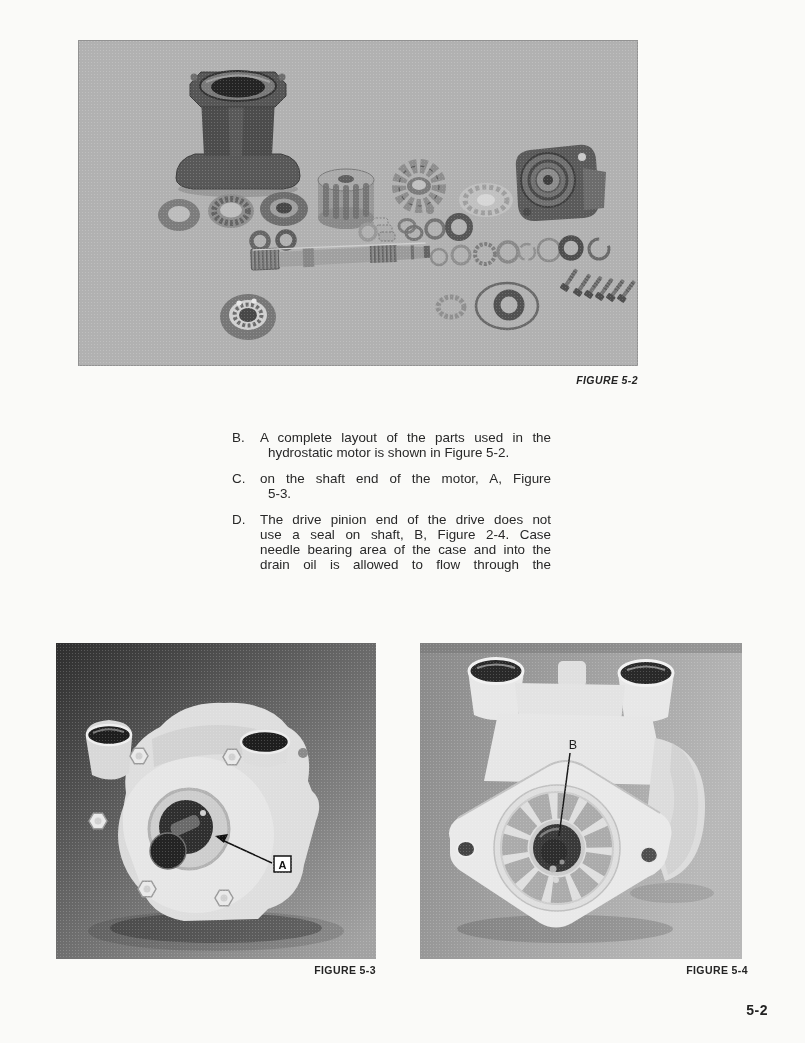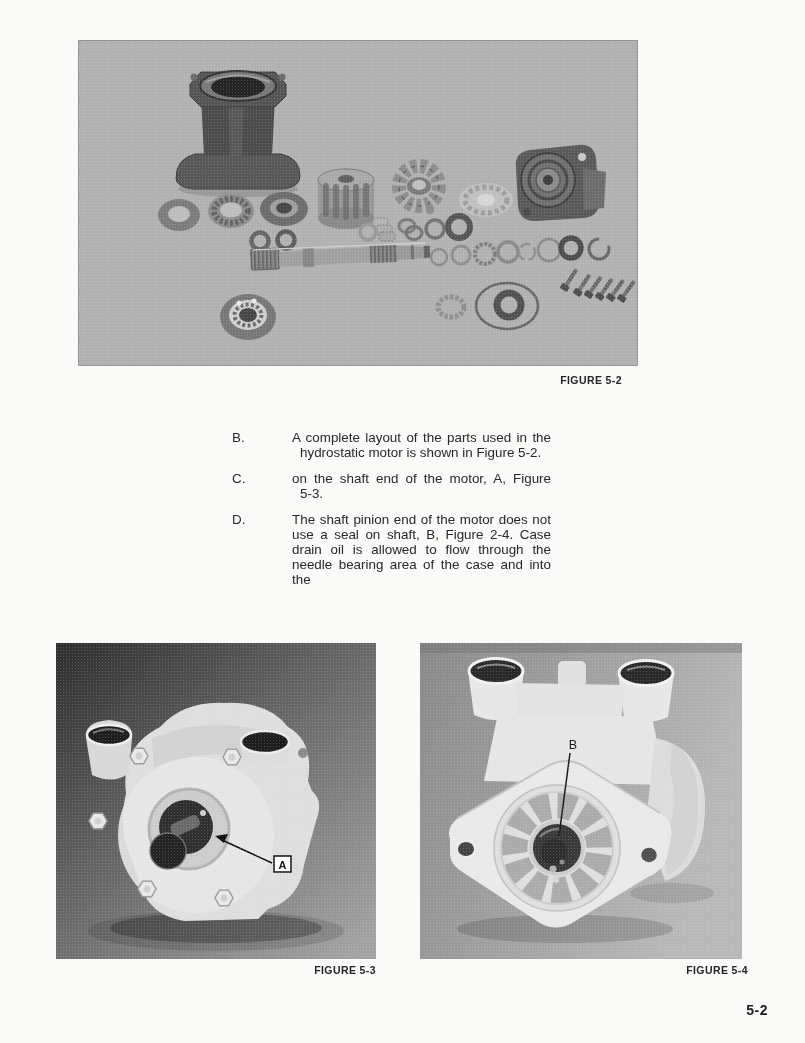--- a/index.html
+++ b/index.html
@@ -22,29 +22,29 @@
     box-shadow:inset 0 0 0 1px rgba(90,90,90,.35);}
   .photo-53{left:56px;top:643px;width:320px;height:316px;background:#6f6f6f;
     box-shadow:inset 2px 2px 0 rgba(10,10,10,.55);}
   .photo-54{left:420px;top:643px;width:322px;height:316px;background:#a5a5a5;
     box-shadow:inset 0 2px 0 rgba(30,30,30,.35);}
 
   .caption{
     position:absolute;font-size:10.5px;font-weight:bold;letter-spacing:.4px;
     color:#242424;text-align:right;white-space:nowrap;
   }
-  .cap-52{left:62px;top:374px;width:560px;}
+  .cap-52{left:78px;top:374px;width:560px;font-style:italic;}
   .cap-53{left:56px;top:964px;width:320px;}
   .cap-54{left:420px;top:964px;width:328px;}
 
   .text-block{position:absolute;left:232px;top:430px;width:319px;}
   .item{position:relative;padding-left:28px;margin-bottom:11px;}
   .letter{position:absolute;left:0;top:0;font-size:13.4px;line-height:15px;color:#282828;}
   .line{font-size:13.4px;line-height:15px;color:#282828;
-        text-align:justify;text-align-last:justify;margin-left:32px;}
+        text-align:justify;text-align-last:justify;}
   .line.last{text-align-last:left;padding-left:8px;}
 
   .page-num{
     position:absolute;left:0;top:1002px;width:768px;text-align:right;
     font-size:14px;font-weight:bold;color:#222;letter-spacing:.5px;
   }
 </style>
 </head>
 <body>
 
@@ -200,24 +200,24 @@
       <div class="line">A complete layout of the parts used in the</div>
       <div class="line last">hydrostatic motor is shown in Figure 5-2.</div>
     </div>
     <div class="item">
       <span class="letter">C.</span>
       <div class="line">on the shaft end of the motor, A, Figure</div>
       <div class="line last">5-3.</div>
     </div>
     <div class="item">
       <span class="letter">D.</span>
-      <div class="line">The shaft pinion end of the motor does not</div>
+      <div class="line">The drive pinion end of the drive does not</div>
       <div class="line">use a seal on shaft, B, Figure 2-4. Case</div>
+      <div class="line">needle bearing area of the case and into the</div>
       <div class="line">drain oil is allowed to flow through the</div>
-      <div class="line">needle bearing area of the case and into the</div>
     </div>
   </div>
 
   <div class="photo photo-53">
     <svg viewBox="0 0 320 316">
       <defs>
         <linearGradient id="bg53" x1="0" y1="0" x2="0.9" y2="1">
           <stop offset="0" stop-color="#2e2e2e"></stop>
           <stop offset="0.45" stop-color="#646464"></stop>
           <stop offset="1" stop-color="#a2a2a2"></stop>

